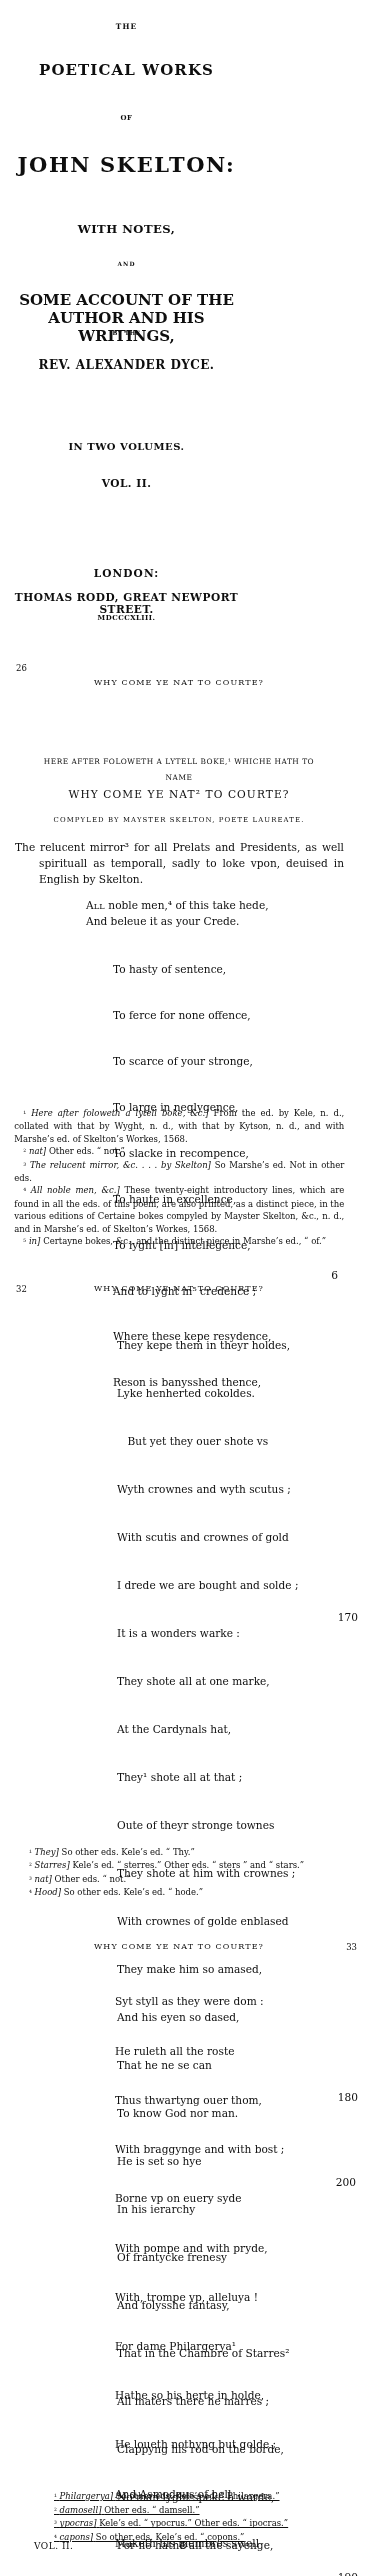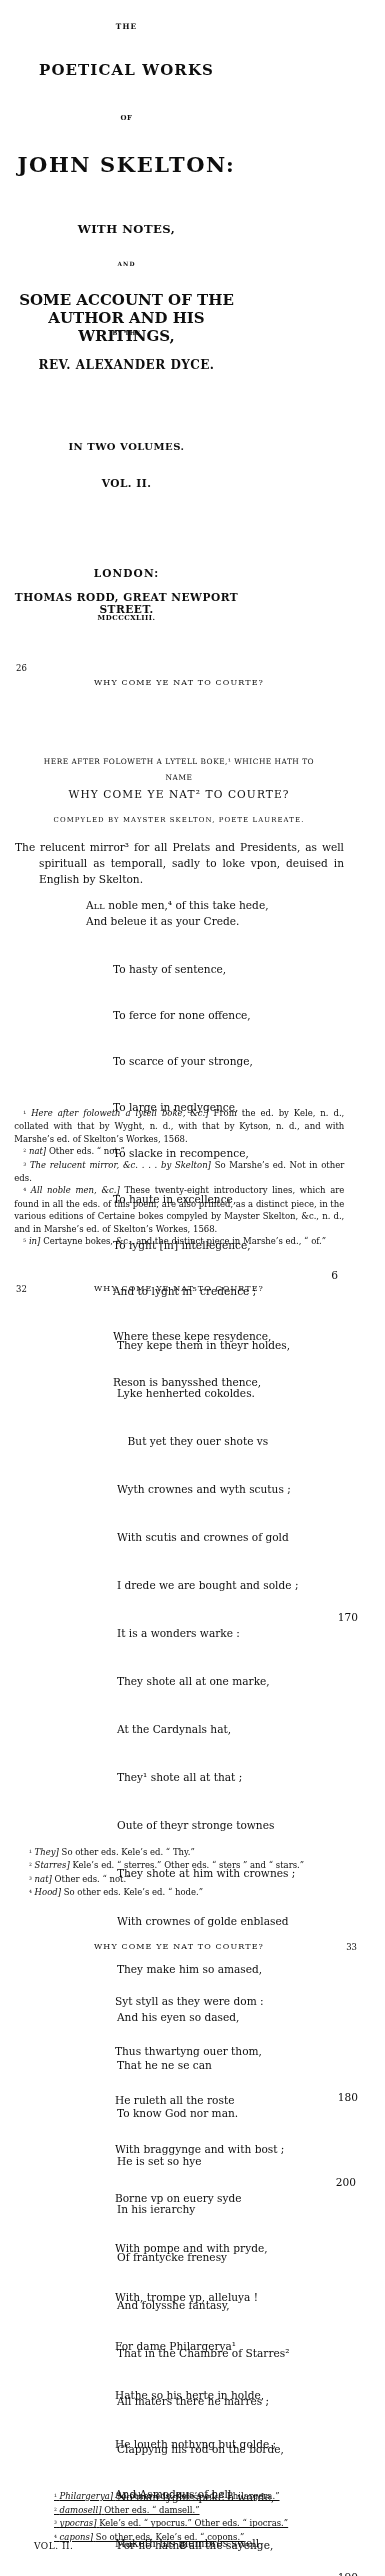--- a/index.html
+++ b/index.html
@@ -310,25 +310,25 @@
   <div class="abs runhead" style="top:1942px;">WHY COME YE NAT TO COURTE?</div>
   <div class="abs pagenum" style="top:1942px;left:342px;width:15px;text-align:right;">33</div>
 
   <div class="abs poem p33 poem-33" style="top:1977px;">
 
       <div class="pline">
         <span class="ptxt">Syt styll as they were dom :</span><span class="pnum"></span>
       </div>
 
       <div class="pline">
+        <span class="ptxt">He ruleth all the roste</span><span class="pnum"></span>
+      </div>
+
+      <div class="pline">
         <span class="ptxt">Thus thwartyng ouer thom,</span><span class="pnum"></span>
-      </div>
-
-      <div class="pline">
-        <span class="ptxt">He ruleth all the roste</span><span class="pnum"></span>
       </div>
 
       <div class="pline">
         <span class="ptxt">With braggynge and with bost ;</span><span class="pnum"></span>
       </div>
 
       <div class="pline">
         <span class="ptxt">Borne vp on euery syde</span><span class="pnum">200</span>
       </div>
 

